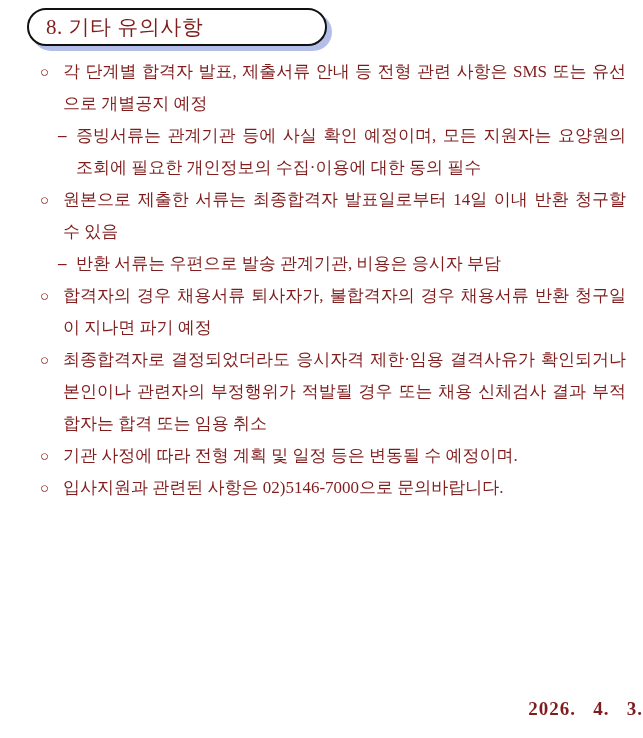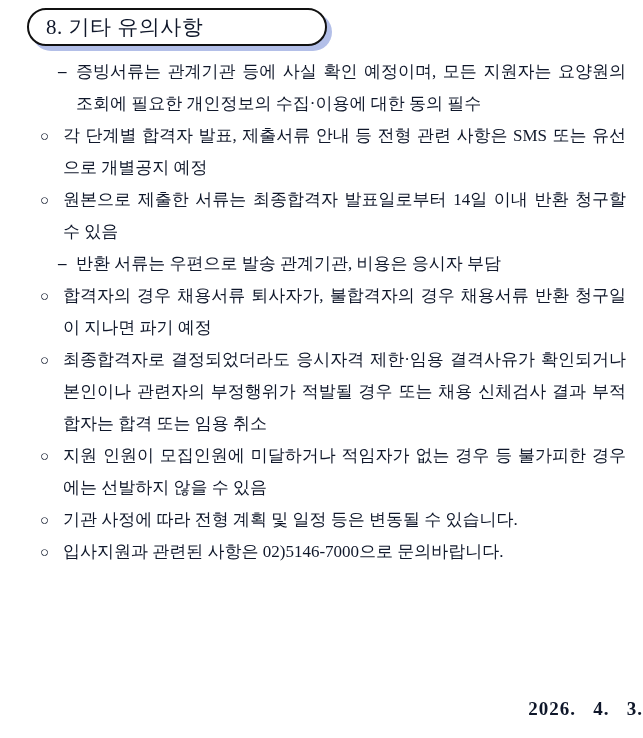--- a/index.html
+++ b/index.html
@@ -1,21 +1,21 @@
 <!DOCTYPE html>
 <html><head>
 <meta charset="utf-8">
 <style>
   html, body { margin: 0; padding: 0; background: #ffffff; }
   .page {
     position: relative;
     width: 643px;
     height: 738px;
     background: #ffffff;
-    color: #0f172a;
+    color: #7f1d1d;
     font-family: "Liberation Serif", "DejaVu Serif", serif;
     overflow: hidden;
   }
   .title-box {
     position: absolute;
     left: 27px;
     top: 8px;
     width: 300px;
     height: 38px;
     box-sizing: border-box;
@@ -82,26 +82,25 @@
 </head>
 <body>
 
 <div class="page">
 
   <div class="title-box">
     <span class="title-text">8. 기타 유의사항</span>
   </div>
 
   <div class="notes">
+      <div class="note main"><span class="marker">○</span><span>각 단계별 합격자 발표, 제출서류 안내 등 전형 관련 사항은 SMS 또는 유선으로 개별공지 예정</span></div>
       <div class="note sub"><span class="marker">–</span><span>증빙서류는 관계기관 등에 사실 확인 예정이며, 모든 지원자는 요양원의 조회에 필요한 개인정보의 수집·이용에 대한 동의 필수</span></div>
-      <div class="note main"><span class="marker">○</span><span>각 단계별 합격자 발표, 제출서류 안내 등 전형 관련 사항은 SMS 또는 유선으로 개별공지 예정</span></div>
       <div class="note main"><span class="marker">○</span><span>원본으로 제출한 서류는 최종합격자 발표일로부터 14일 이내 반환 청구할 수 있음</span></div>
       <div class="note sub"><span class="marker">–</span><span>반환 서류는 우편으로 발송 관계기관, 비용은 응시자 부담</span></div>
       <div class="note main"><span class="marker">○</span><span>합격자의 경우 채용서류 퇴사자가, 불합격자의 경우 채용서류 반환 청구일이 지나면 파기 예정</span></div>
       <div class="note main"><span class="marker">○</span><span>최종합격자로 결정되었더라도 응시자격 제한·임용 결격사유가 확인되거나 본인이나 관련자의 부정행위가 적발될 경우 또는 채용 신체검사 결과 부적합자는 합격 또는 임용 취소</span></div>
-      <div class="note main"><span class="marker">○</span><span>지원 인원이 모집인원에 미달하거나 적임자가 없는 경우 등 불가피한 경우에는 선발하지 않을 수 있음</span></div>
-      <div class="note main"><span class="marker">○</span><span>기관 사정에 따라 전형 계획 및 일정 등은 변동될 수 있습니다.</span></div>
+      <div class="note main"><span class="marker">○</span><span>기관 사정에 따라 전형 계획 및 일정 등은 변동될 수 예정이며.</span></div>
       <div class="note main"><span class="marker">○</span><span>입사지원과 관련된 사항은 02)5146-7000으로 문의바랍니다.</span></div>
     </div>
 
   <div class="date-line">2026.   4.   3.</div>
 
 </div>
 
 </body></html>

